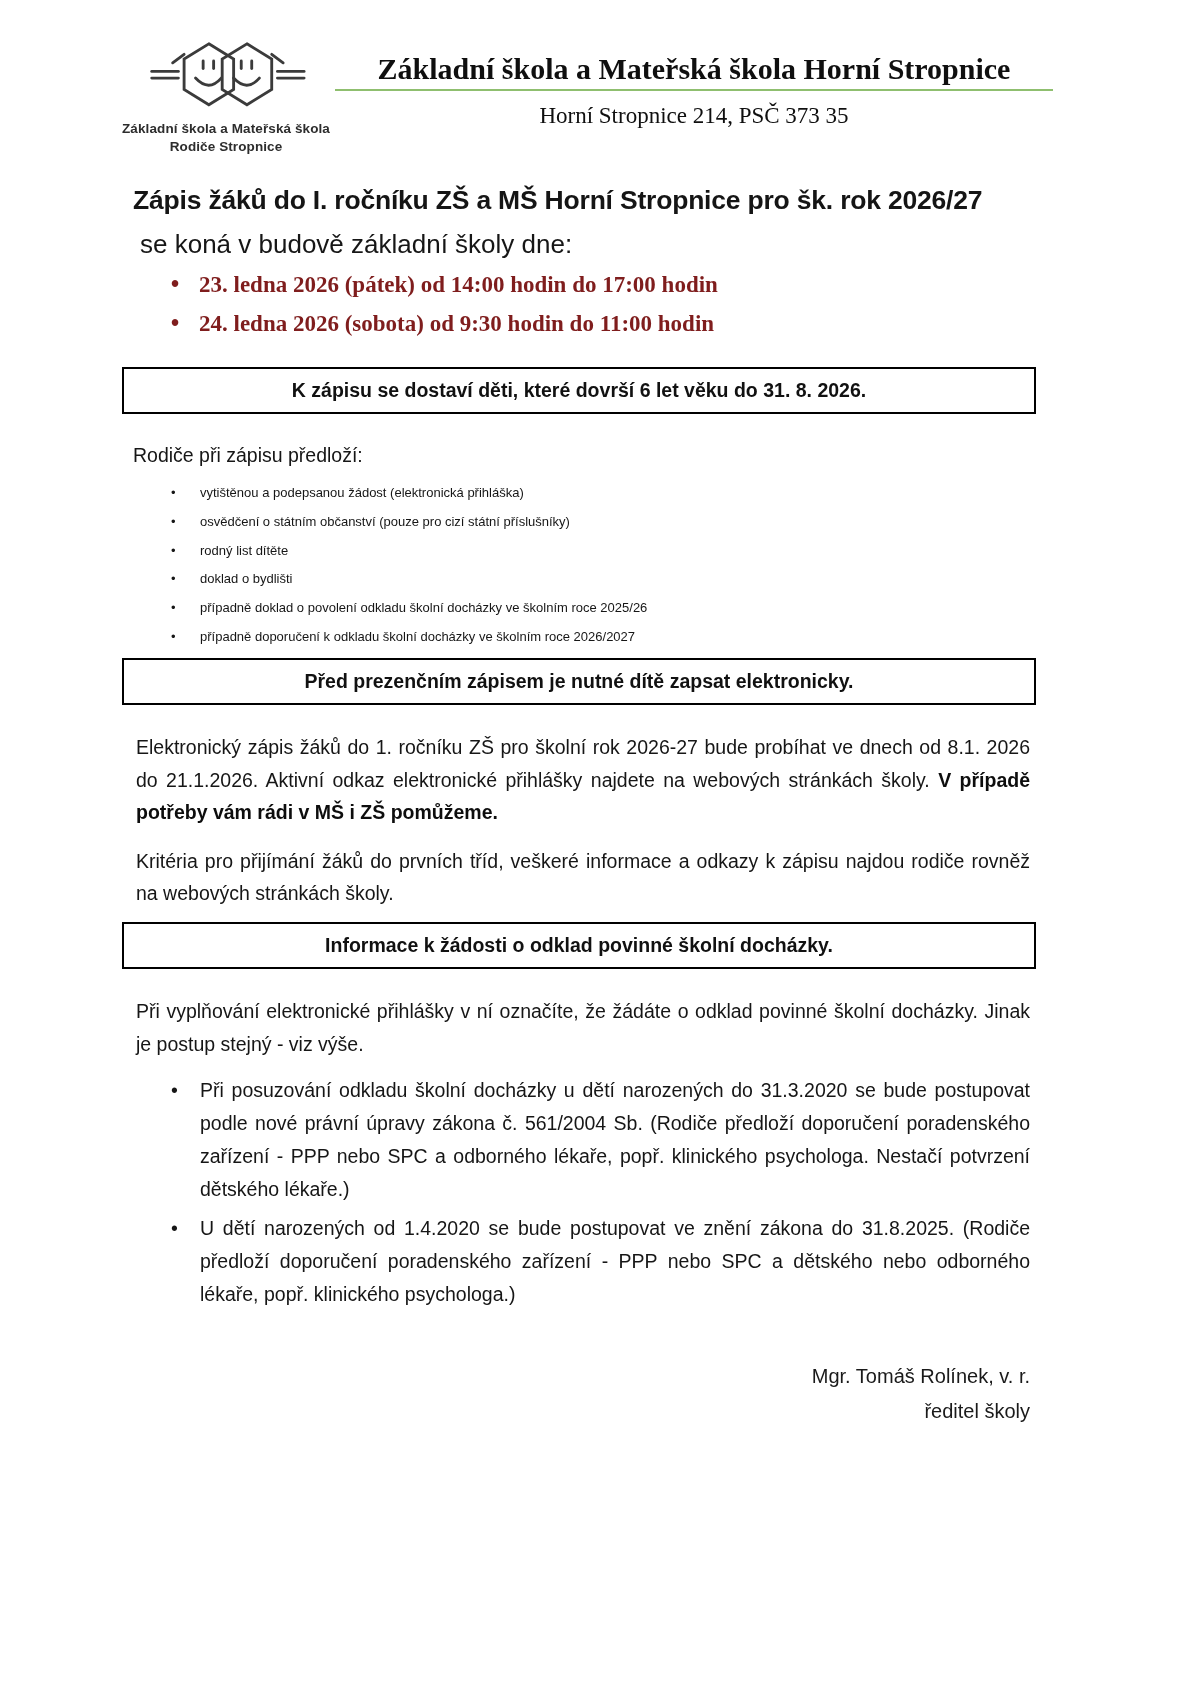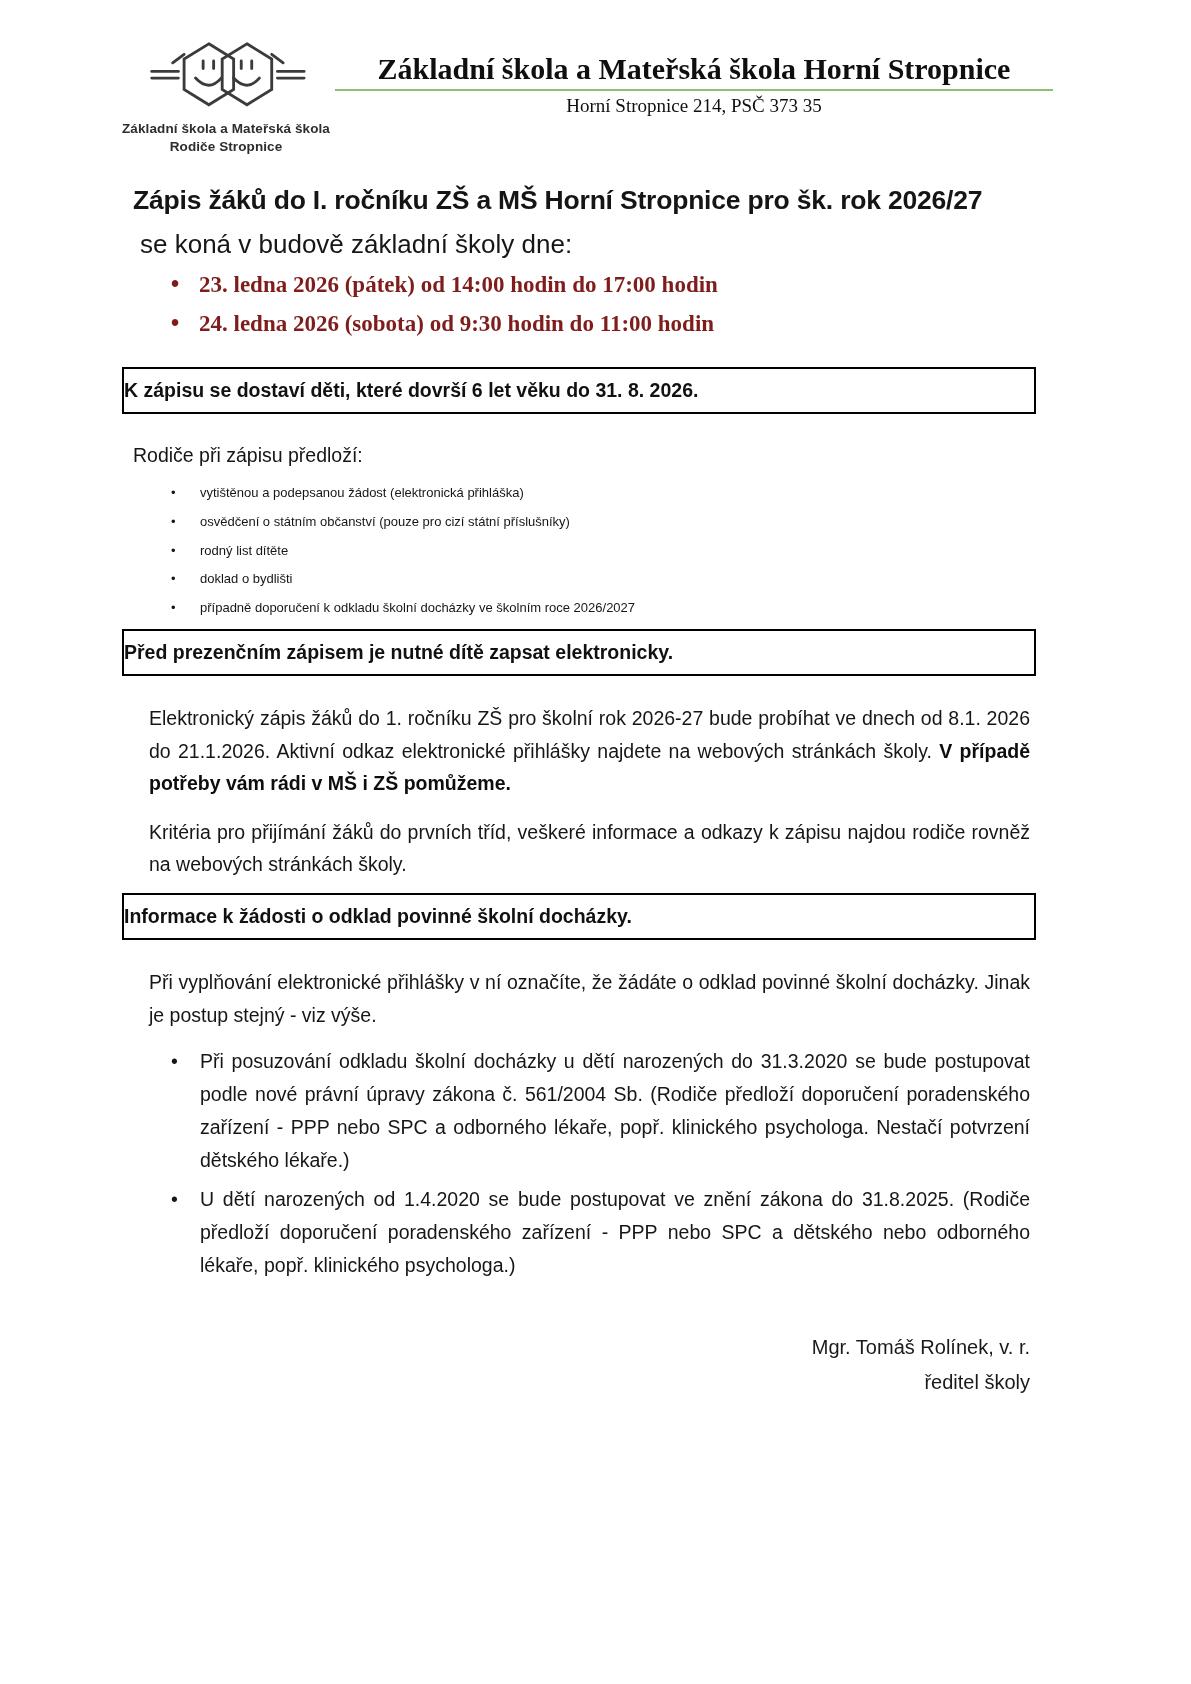--- a/index.html
+++ b/index.html
@@ -12,46 +12,46 @@
   
   .header { position:absolute; top:40px; left:0; width:100%; height:110px; }
   .logo { position:absolute; left:106px; top:0; width:240px; text-align:center; }
   .logo svg { display:block; margin:0 auto; }
   .logo-text { font-weight:bold; font-size:13.5px; line-height:1.3; color:#2d2d2d; letter-spacing:0.1px; }
 
   .header-main { position:absolute; left:335px; top:12px; width:718px; text-align:center;
                  font-family:"Liberation Serif", serif; color:#0f0f0f; }
   .header-title { font-size:30px; white-space:nowrap;font-weight:bold; }
   .header-rule { height:2px; background:#8fbf6f; margin-top:3px; }
-  .header-address { font-size:19px; margin-top:4px; }
+  .header-address { font-size:23px; margin-top:12px; }
 
   
   .content { position:absolute; left:133px; top:185px; width:897px; }
 
   .doc-title { font-size:26.5px; font-weight:bold; margin:0; letter-spacing:-0.2px; color:#151515; }
   .doc-subtitle { font-size:26px; margin:13px 0 0 7px; }
 
   .date-list { list-style:none; margin:10px 0 0 0; padding:0;
                font-family:"Liberation Serif", serif; font-weight:bold; font-size:23px; color:#7f1d1d; }
   .date-list li { position:relative; padding-left:66px; margin-bottom:9px; line-height:1.3; }
   .date-list li::before { content:"\2022"; position:absolute; left:38px; font-family:"Liberation Sans",sans-serif; }
 
   .notice-box { border:2px solid #000; margin-left:-11px; width:914px; box-sizing:border-box;
-                text-align:left; font-weight:bold; font-size:19.5px; padding:10px 0; color:#111; }
+                text-align:center; font-weight:bold; font-size:19.5px; padding:10px 0; color:#111; }
   .box-1 { margin-top:28px; }
   .box-2 { margin-top:12px; }
   .box-3 { margin-top:12px; }
 
   .lead { font-size:19.5px; margin:30px 0 0 0; }
 
   .doc-list { list-style:none; margin:18px 0 0 0; padding:0; font-size:13px; }
   .doc-list li { position:relative; padding-left:67px; margin-bottom:12px; line-height:1.3; }
   .doc-list li::before { content:"\2022"; position:absolute; left:38px; }
 
-  p.body { font-size:19.5px; line-height:1.67; text-align:justify; margin:16px 0 0 16px; color:#161616; }
+  p.body { font-size:19.5px; line-height:1.67; text-align:justify; margin:16px 0 0 3px; color:#161616; }
   p.first-after-box { margin-top:26px; }
   p.body b { color:#0d0d0d; }
 
   .deferral-list { list-style:none; margin:14px 0 0 0; padding:0; font-size:19.5px; }
   .deferral-list li { position:relative; padding-left:67px; margin-bottom:6px;
                       text-align:justify; line-height:1.69; }
   .deferral-list li::before { content:"\2022"; position:absolute; left:38px; }
 
   .signature { text-align:right; font-size:20px; line-height:1.75; margin-top:48px; color:#1a1a1a; }
 </style>
@@ -111,20 +111,21 @@
 
     <div class="notice-box box-1">K zápisu se dostaví děti, které dovrší 6 let věku do 31. 8. 2026.</div>
 
     <p class="lead">Rodiče při zápisu předloží:</p>
 
     <ul class="doc-list">
       <li>vytištěnou a podepsanou žádost (elektronická přihláška)</li>
       <li>osvědčení o státním občanství (pouze pro cizí státní příslušníky)</li>
       <li>rodný list dítěte</li>
       <li>doklad o bydlišti</li>
+      <li>případně doklad o povolení odkladu školní docházky ve školním roce 2025/26</li>
       <li>případně doporučení k odkladu školní docházky ve školním roce 2026/2027</li>
     </ul>
 
     <div class="notice-box box-2">Před prezenčním zápisem je nutné dítě zapsat elektronicky.</div>
 
     <p class="body first-after-box"><span>Elektronický zápis žáků do 1. ročníku ZŠ pro školní rok 2026-27 bude probíhat ve dnech od 8.1. 2026 do 21.1.2026. Aktivní odkaz elektronické přihlášky najdete na webových stránkách školy. </span><b>V případě potřeby vám rádi v MŠ i ZŠ pomůžeme.</b></p>
 
     <p class="body">Kritéria pro přijímání žáků do prvních tříd, veškeré informace a odkazy k zápisu najdou rodiče rovněž na webových stránkách školy.</p>
 
 

